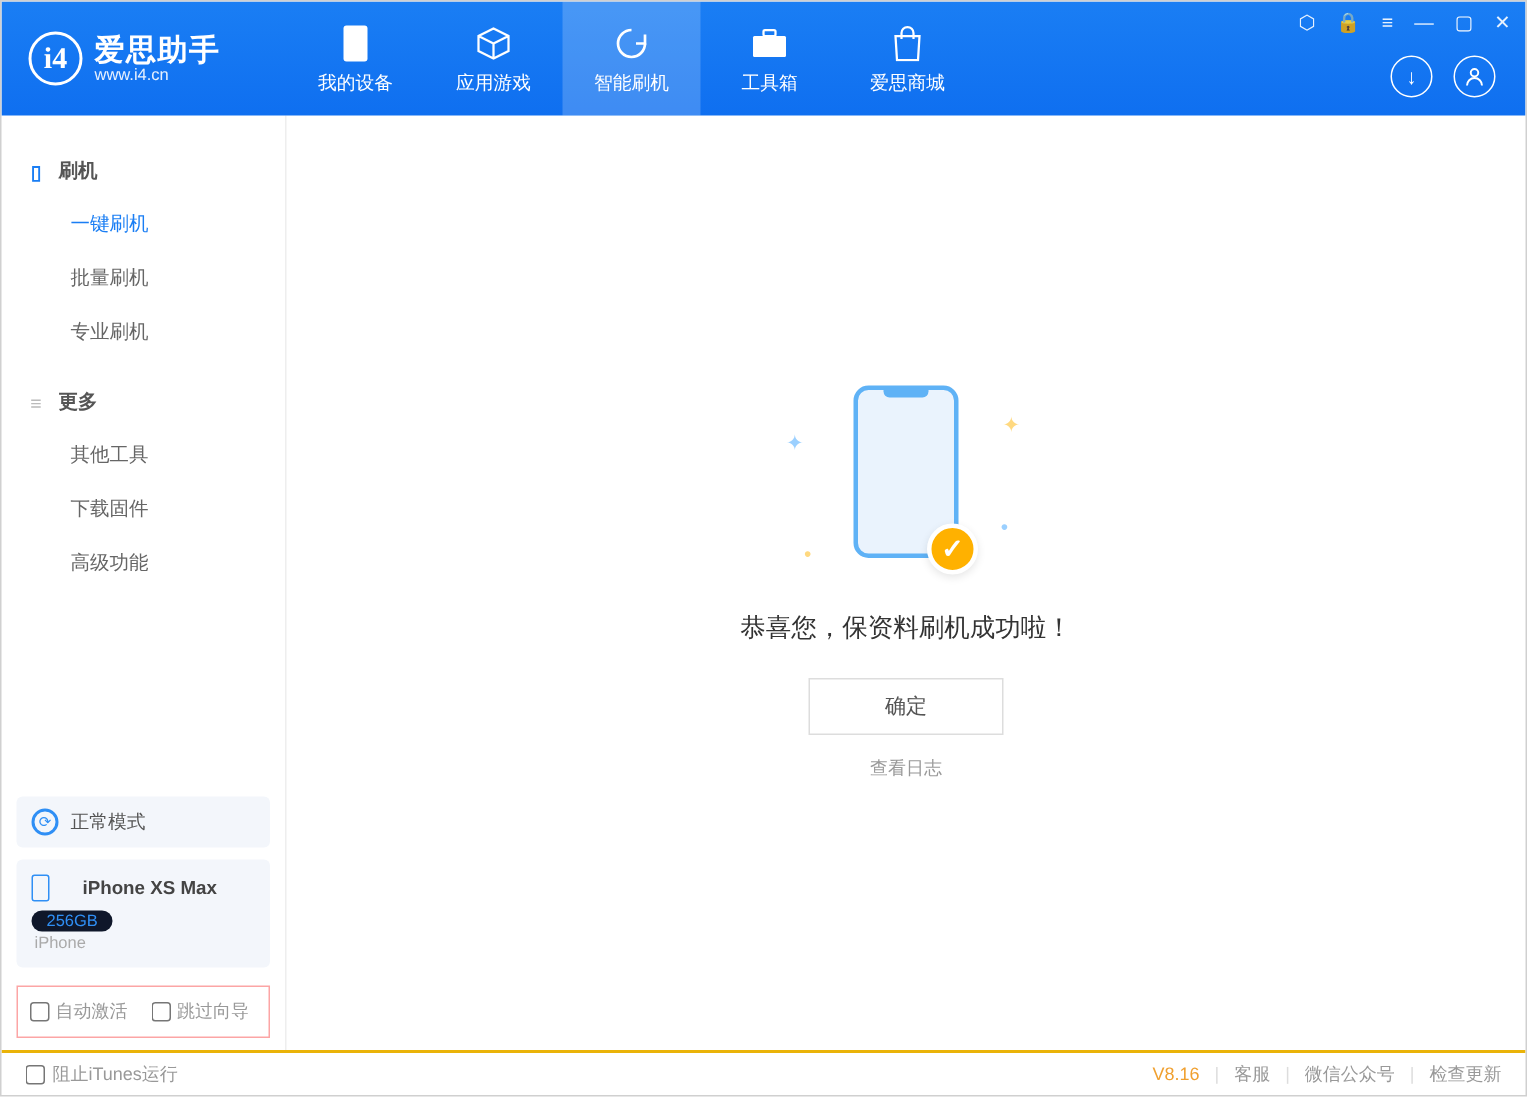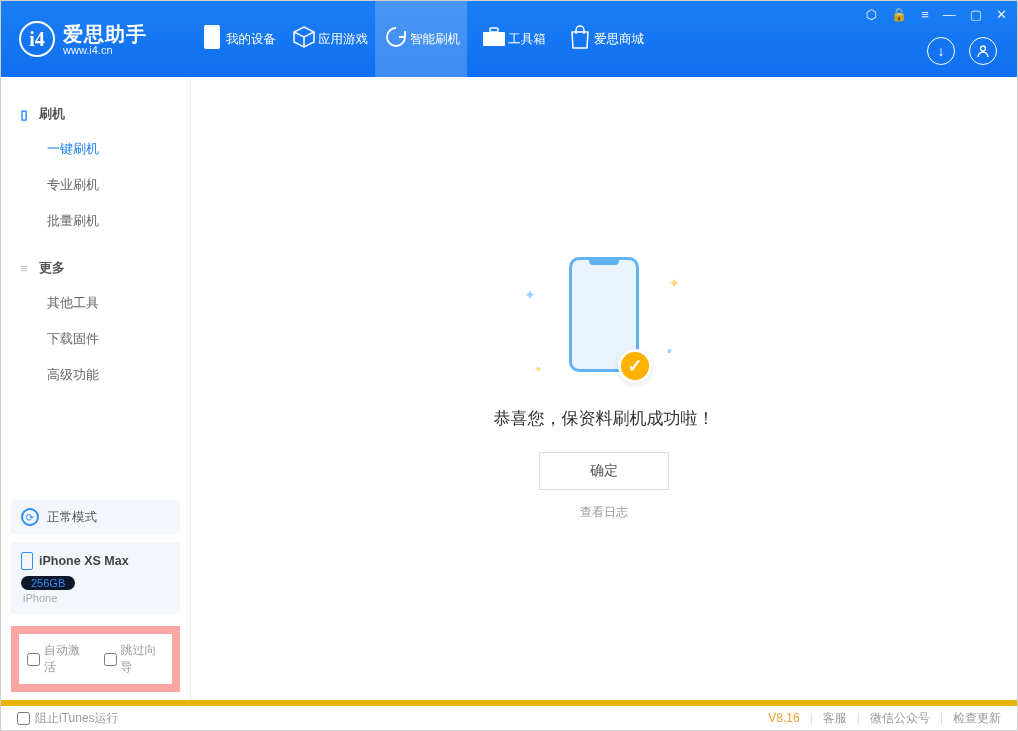--- a/index.html
+++ b/index.html
@@ -5,64 +5,64 @@
 * { margin: 0; padding: 0; box-sizing: border-box; font-family: "Microsoft YaHei", Arial, sans-serif; }
 body { background: #fff; width: 1018px; height: 731px; overflow: hidden; border: 1px solid #d0d0d0; }
 
 .titlebar { height: 76px; background: linear-gradient(to bottom, #1a7ef4, #0f6ff0); display: flex; align-items: center; color: #fff; position: relative; }
 .logo-wrap { display: flex; align-items: center; padding: 0 18px; min-width: 190px; }
 .logo-icon { width: 36px; height: 36px; border: 2px solid #fff; border-radius: 50%; display: flex; align-items: center; justify-content: center; font-weight: bold; margin-right: 8px; font-size: 20px; font-family: Georgia, serif; }
 .logo-text .brand { font-size: 20px; font-weight: bold; letter-spacing: 1px; line-height: 1.1; }
 .logo-text .site { font-size: 11px; opacity: .9; line-height: 1; }
 
 .navtabs { display: flex; height: 100%; }
-.navtab { width: 92px; display: flex; flex-direction: row; align-items: center; justify-content: center; cursor: pointer; font-size: 12.5px; }
+.navtab { width: 92px; display: flex; flex-direction: column; align-items: center; justify-content: center; cursor: pointer; font-size: 12.5px; }
 .navtab .navicon { width: 28px; height: 28px; display: flex; align-items: center; justify-content: center; margin-bottom: 4px; }
 .navtab.active { background: rgba(255,255,255,0.2); }
 
 .winctrls { position: absolute; top: 6px; right: 10px; display: flex; gap: 14px; color: #fff; font-size: 13px; align-items: center; }
 .winctrls span { cursor: pointer; opacity: .9; }
 .rightcircles { position: absolute; right: 20px; bottom: 12px; display: flex; gap: 14px; }
 .circlebtn { width: 28px; height: 28px; border: 1.5px solid #fff; border-radius: 50%; display: flex; align-items: center; justify-content: center; cursor: pointer; color: #fff; font-size: 14px; }
 
 .body { display: flex; height: calc(100% - 76px - 30px); }
 .sidebar { width: 190px; border-right: 1px solid #eee; padding-top: 14px; display: flex; flex-direction: column; }
 .sidegroup { padding: 6px 0; }
 .grouptitle { display: flex; align-items: center; gap: 8px; padding: 8px 16px; font-size: 13px; color: #555; font-weight: bold; }
 .grouptitle .gicon { width: 14px; height: 14px; display: flex; align-items: center; justify-content: center; color: #1a7ef4; }
 .groupitem { padding: 9px 0 9px 46px; font-size: 13px; color: #666; cursor: pointer; }
 .groupitem.selected { color: #1a7ef4; }
 
 .devicebox { margin: auto 10px 12px; }
 .modechip { background: #f3f6fb; border-radius: 4px; padding: 8px 10px; display: flex; align-items: center; gap: 8px; font-size: 12.5px; color: #555; margin-bottom: 8px; }
 .modeic { width: 18px; height: 18px; border: 2px solid #2f8ff5; border-radius: 50%; display: flex; align-items: center; justify-content: center; font-size: 10px; color: #2f8ff5; }
 .devinfo { background: #f3f6fb; border-radius: 4px; padding: 10px; font-size: 12.5px; color: #444; }
-.devinfo .devname { font-weight: bold; display: flex; align-items: center; gap: 6px; }
+.devinfo .devname { font-weight: bold; display: flex; align-items: center; gap: 22px; }
 .devinfo .phoneic { width: 12px; height: 18px; border: 1.5px solid #2f8ff5; border-radius: 2px; display: inline-block; }
 .capacity { display: inline-block; margin: 6px 0 2px 0px; background: #0f172a; color: #2f8ff5; border-radius: 10px; padding: 1px 10px; font-size: 11px; }
 .devtype { color: #aaa; font-size: 11px; padding-left: 2px; }
 
-.optrow { border: 8px solid #fca5a5; margin: 0 10px 8px; padding: 8px 8px; display: flex; gap: 16px; font-size: 12px; color: #999; }
+.optrow { border: 1px solid #fca5a5; margin: 0 10px 8px; padding: 8px 8px; display: flex; gap: 16px; font-size: 12px; color: #999; }
 .optrow label { display: flex; align-items: center; gap: 4px; cursor: pointer; }
 .optrow input { width: 13px; height: 13px; }
 
 .main { flex: 1; position: relative; display: flex; flex-direction: column; align-items: center; justify-content: center; }
 .illustration { position: relative; width: 180px; height: 130px; margin-bottom: 20px; }
 .phone { position: absolute; left: 50%; top: 0; transform: translateX(-50%); width: 70px; height: 115px; border: 3px solid #5fb2f6; border-radius: 10px; background: #eaf3fd; }
 .phone .notch { position: absolute; top: -1px; left: 50%; transform: translateX(-50%); width: 30px; height: 6px; background: #5fb2f6; border-radius: 0 0 4px 4px; }
 .checkb { position: absolute; right: 42px; bottom: 4px; width: 34px; height: 34px; background: #ffb100; border-radius: 50%; display: flex; align-items: center; justify-content: center; color: #fff; font-size: 18px; font-weight: bold; border: 3px solid #fff; box-shadow: 0 2px 6px rgba(0,0,0,.1); }
 .spark { position: absolute; color: #9bd0ff; font-size: 14px; }
 .spark.s1 { left: 10px; top: 30px; } .spark.s2 { right: 14px; top: 18px; color: #ffd980; }
 .spark.s3 { right: 22px; bottom: 28px; } .spark.s4 { left: 22px; bottom: 10px; color: #ffd980; }
 
 .successmsg { font-size: 17px; color: #333; margin-bottom: 22px; }
 .okbtn { width: 130px; height: 38px; border: 1px solid #ddd; background: #fff; font-size: 14px; color: #555; cursor: pointer; margin-bottom: 14px; }
 .loglink { font-size: 12px; color: #999; cursor: pointer; }
 
-.statusbar { height: 30px; border-top: 6px solid #eab308; display: flex; align-items: center; padding: 0 16px; font-size: 12px; color: #999; }
+.statusbar { height: 30px; border-top: 2px solid #eab308; display: flex; align-items: center; padding: 0 16px; font-size: 12px; color: #999; }
 .statusbar .left { display: flex; align-items: center; gap: 5px; }
 .statusbar .right { margin-left: auto; display: flex; align-items: center; gap: 10px; }
 .statusbar .right a { color: #999; cursor: pointer; }
 .sep { color: #ddd; }
 .ver { color: #f0a030; }
 </style>
 </head>
 <body>
 
 <div class="titlebar">
@@ -138,22 +138,22 @@
 </div>
 
 <div class="body">
   <div class="sidebar">
     <div class="sidegroup">
       <div class="grouptitle">
         <span class="gicon">▯</span>
         <span>刷机</span>
       </div>
       <div class="groupitem selected">一键刷机</div>
+      <div class="groupitem">批量刷机</div>
       <div class="groupitem">专业刷机</div>
-      <div class="groupitem">批量刷机</div>
     </div>
     <div class="sidegroup">
       <div class="grouptitle">
         <span class="gicon" style="color:#bbb">≡</span>
         <span>更多</span>
       </div>
       <div class="groupitem">其他工具</div>
       <div class="groupitem">下载固件</div>
       <div class="groupitem">高级功能</div>
     </div>

